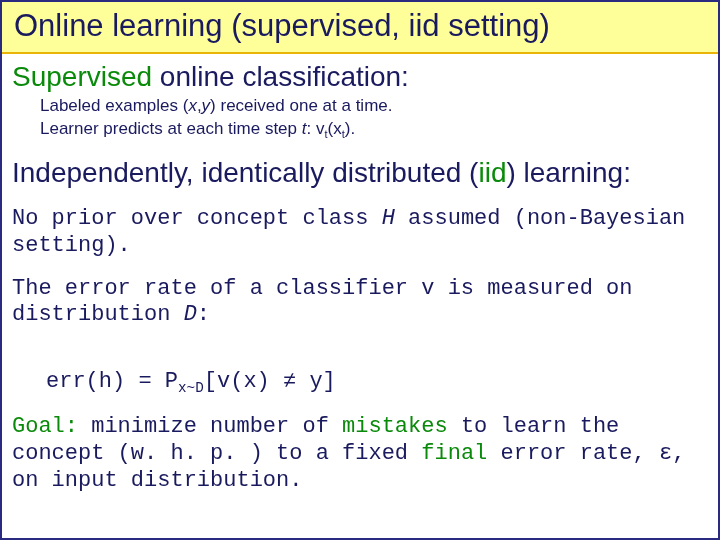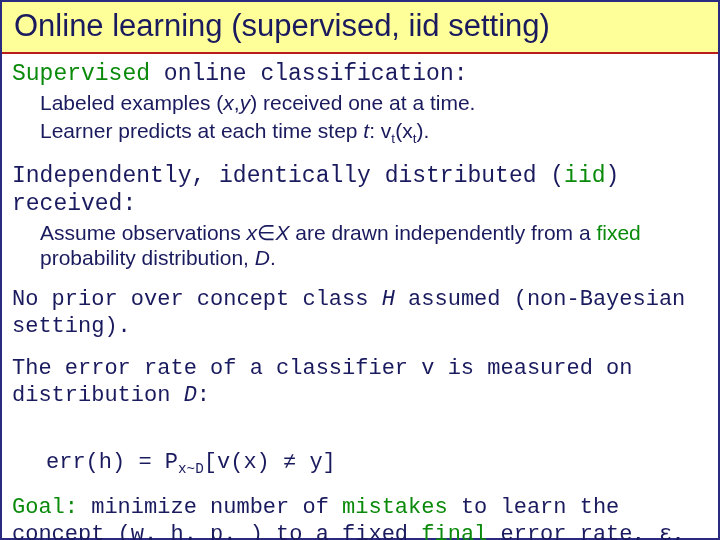--- a/index.html
+++ b/index.html
@@ -12,36 +12,36 @@
     overflow: hidden;
   }
   .slide {
     width: 100%;
     height: 100%;
     border: 2px solid #2a2a80;
     position: relative;
   }
   .title-banner {
     background: #ffff99;
-    border-bottom: 2px solid #b91c1c;
+    border-bottom: 2px solid #eab308;
     padding: 6px 12px 8px 12px;
     font-size: 31px;
     color: #1a1a5e;
   }
   .body {
     padding: 4px 8px 8px 10px;
     font-size: 21.5px;
     line-height: 1.22;
   }
   .section { margin-top: 2px; }
-  .section-head { font-size: 23px; font-family: Liberation Mono, monospace; }
+  .section-head { font-size: 28px; }
   .highlight { color: #0a8a0a; }
   .sub {
     padding-left: 28px;
-    font-size: 21px;
+    font-size: 17px;
     margin-top: 2px;
   }
   .para { margin-top: 16px; font-size: 22px; font-family: Liberation Mono, monospace; }
   .indent2 { padding-left: 34px; margin-top: 40px; }
   .ital { font-style: italic; }
   .subsc { font-size: 0.65em; vertical-align: sub; }
 </style>
 </head>
 <body>
 
@@ -60,24 +60,21 @@
       <div class="sub">
         <span>Labeled examples (</span><span class="ital">x</span><span>,</span><span class="ital">y</span><span>) received one at a time.</span>
       </div>
       <div class="sub">
         <span>Learner predicts at each time step </span><span class="ital">t</span><span>: v</span><span class="subsc">t</span><span>(x</span><span class="subsc">t</span><span>).</span>
       </div>
     </div>
 
     <div class="section" style="margin-top:14px">
       <div class="section-head">
-        <span>Independently, identically distributed (</span><span class="highlight">iid</span><span>) received:</span>
-      </div>
-      <div class="sub">
-        <span>Assume observations </span><span class="ital">x</span><span>∈</span><span class="ital">X</span><span> are drawn independently from a </span><span class="highlight">fixed</span><span> probability distribution, </span><span class="ital">D</span><span>.</span>
+        <span>Independently, identically distributed (</span><span class="highlight">iid</span><span>) learning:</span>
       </div>
     </div>
 
     <div class="para">
       <span>No prior over concept class </span><span class="ital">H</span><span> assumed (non-Bayesian setting).</span>
     </div>
 
     <div class="para">
       <span>The error rate of a classifier v is measured on distribution </span><span class="ital">D</span><span>:</span>
       <div class="indent2">

